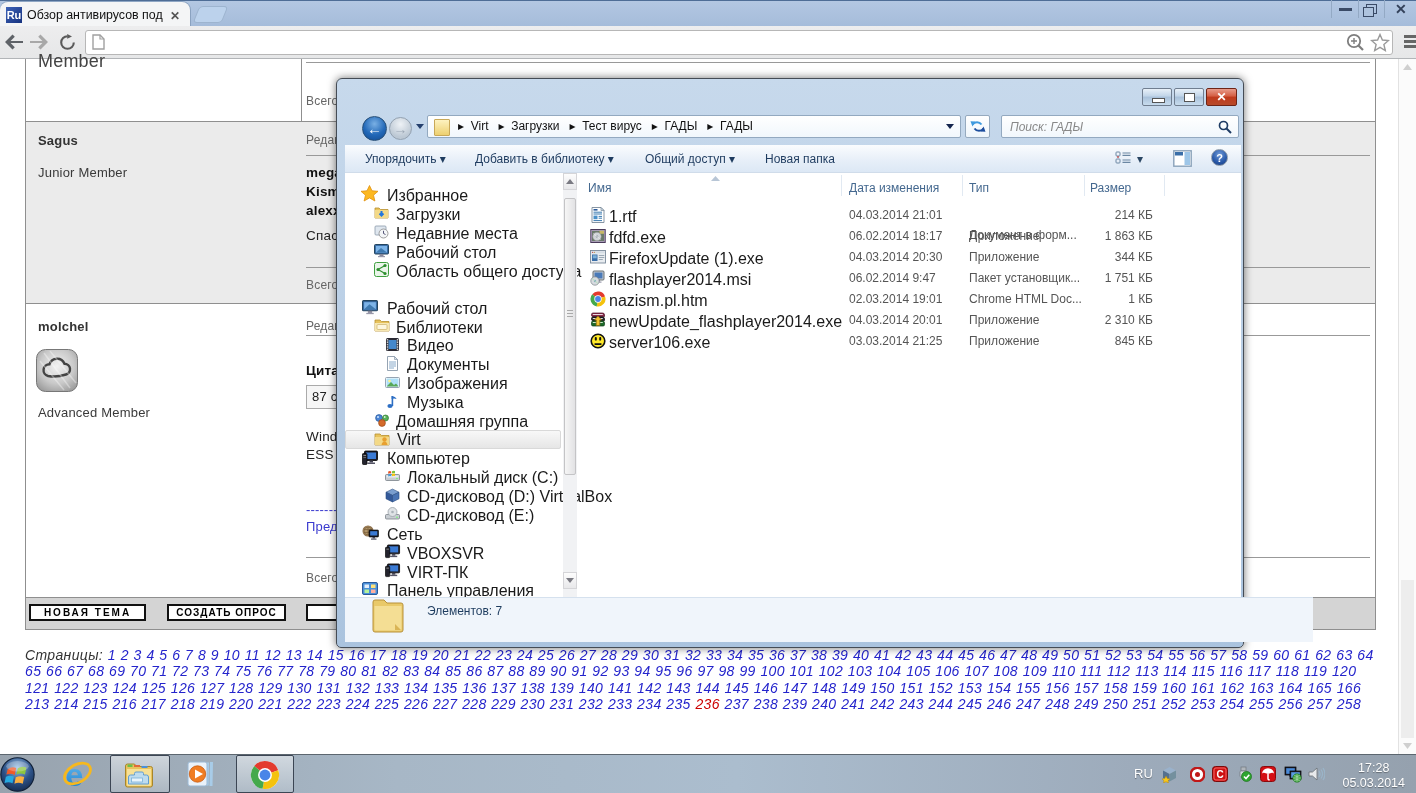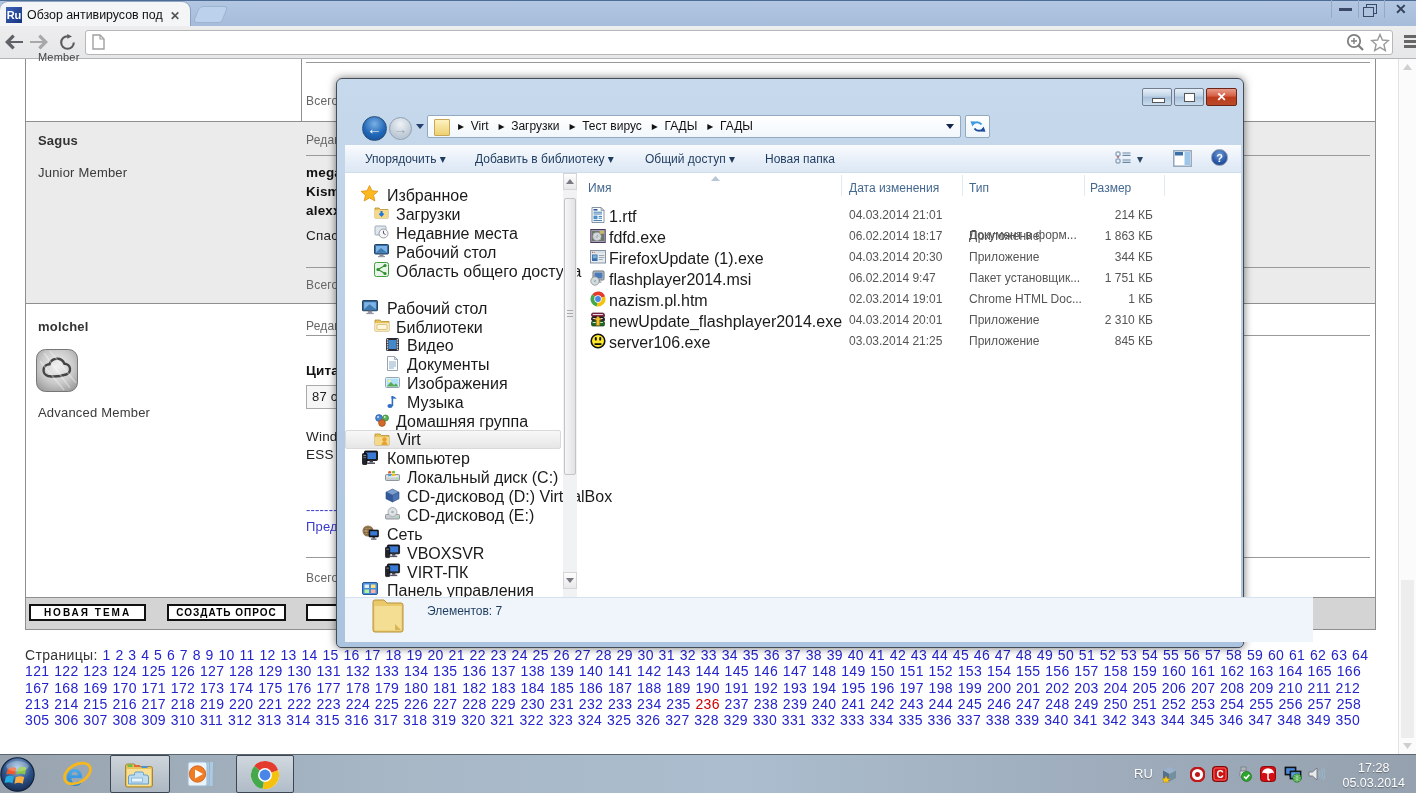--- a/index.html
+++ b/index.html
@@ -15,21 +15,21 @@
 .capbtn{top:0;height:18px;border-left:1px solid #93a9c4;box-sizing:border-box;color:#33415a;}
 #omni{left:85px;top:30px;width:1308px;height:25px;background:#fff;border:1px solid #b7b7b7;border-radius:3px;box-sizing:border-box;}
 #url{left:113px;top:34px;font-size:16px;color:#333;white-space:nowrap;}
 #url span{color:#8a8a8a;}
 
 #page{left:0;top:59px;width:1416px;height:695px;background:#fff;}
 .tline{background:#8f8f8f;}
 .hr{background:#999;height:1px;}
 .gray{color:#666;}
 .fverd{font-family:"Liberation Sans",sans-serif;letter-spacing:0.2px;}
-#pgn{left:25px;top:588px;width:1390px;font-size:14px;line-height:16.3px;color:#2424cc;letter-spacing:0.35px;word-spacing:0.5px;white-space:nowrap;}
+#pgn{left:25px;top:588px;width:1390px;font-size:14px;line-height:16.3px;color:#2424cc;letter-spacing:0.35px;word-spacing:0.5px;white-space:nowrap;font-style:italic;}
 #pgn .lbl{color:#333;}
 #pgn .cur{color:#cc0000;}
 #pgn div{height:16.3px;}
 
 #sbar{left:1398px;top:59px;width:18px;height:695px;background:#fbfbfb;border-left:1px solid #e2e2e2;box-sizing:border-box;}
 #sthumb{left:1401px;top:580px;width:13px;height:158px;background:#ededed;}
 
 #win{left:336px;top:78px;width:908px;height:570px;background:linear-gradient(#c7d9ec,#aac3de);border:1px solid #454c55;border-radius:6px 6px 5px 5px;box-shadow:0 0 8px rgba(0,0,0,0.55);box-sizing:border-box;}
 .wbtn{top:9px;height:18px;border-radius:2px;box-sizing:border-box;}
 #waddr{left:8px;top:36px;width:892px;height:24px;}
@@ -97,21 +97,21 @@
   <div class="abs" style="left:1404px;top:35px;width:12px;height:3px;background:#666;"></div>
   <div class="abs" style="left:1404px;top:40px;width:12px;height:3px;background:#666;"></div>
   <div class="abs" style="left:1404px;top:45px;width:12px;height:3px;background:#666;"></div>
 
   <div class="abs" id="page">
 
     <div class="abs tline" style="left:25px;top:0;width:1px;height:570px;"></div>
     <div class="abs tline" style="left:1375px;top:0;width:1px;height:570px;"></div>
     <div class="abs tline" style="left:301px;top:0;width:1px;height:62px;"></div>
 
-    <div class="abs fverd" style="left:38px;top:-8px;font-size:11px;color:#444;">Member</div>
+    <div class="abs fverd" style="left:38px;top:-8px;font-size:18px;color:#444;">Member</div>
     <div class="abs hr" style="left:306px;top:3px;width:1064px;"></div>
     <div class="abs fverd gray" style="left:306px;top:35px;font-size:12px;">Всего записей: 1096 | Зарегистр. 14-12-2003 | Отправлено: 17:41 24-02-2014</div>
     <div class="abs tline" style="left:25px;top:62px;width:1351px;height:1px;"></div>
 
     <div class="abs" style="left:26px;top:63px;width:1349px;height:181px;background:#ebebeb;"></div>
     <div class="abs fverd" style="left:38px;top:74px;font-size:13px;font-weight:bold;color:#333;">Sagus</div>
     <div class="abs fverd" style="left:38px;top:106px;font-size:13px;color:#3a3a3a;">Junior Member</div>
     <div class="abs fverd gray" style="left:306px;top:74px;font-size:12px;">Редактировано Sagus (17:43 24-02-2014)</div>
     <div class="abs hr" style="left:306px;top:96px;width:1064px;"></div>
     <div class="abs fverd" style="left:306px;top:105px;font-size:13.5px;font-weight:bold;color:#111;line-height:18.8px;">megaloman75<br>Kismet32<br>alexx777</div>
@@ -151,24 +151,23 @@
     <div class="abs tline" style="left:25px;top:538px;width:1351px;height:1px;"></div>
 
     <div class="abs" style="left:26px;top:539px;width:1349px;height:31px;background:#d4d4d4;"></div>
     <div class="abs tline" style="left:25px;top:570px;width:1351px;height:1px;"></div>
     <div class="abs" style="left:29px;top:545px;width:117px;height:17px;background:#fff;border:2px solid #111;box-sizing:border-box;font-size:10px;font-weight:bold;letter-spacing:2px;text-align:center;line-height:13px;">НОВАЯ ТЕМА</div>
     <div class="abs" style="left:167px;top:545px;width:119px;height:17px;background:#fff;border:2px solid #111;box-sizing:border-box;font-size:10px;font-weight:bold;letter-spacing:1px;text-align:center;line-height:13px;">СОЗДАТЬ ОПРОС</div>
     <div class="abs" style="left:306px;top:545px;width:119px;height:17px;background:#fff;border:2px solid #111;box-sizing:border-box;"></div>
 
     <div class="abs" id="pgn">
       <div><span class="lbl">Страницы:</span> 1 2 3 4 5 6 7 8 9 10 11 12 13 14 15 16 17 18 19 20 21 22 23 24 25 26 27 28 29 30 31 32 33 34 35 36 37 38 39 40 41 42 43 44 45 46 47 48 49 50 51 52 53 54 55 56 57 58 59 60 61 62 63 64</div>
+      <div>65 66 67 68 69 70 71 72 73 74 75 76 77 78 79 80 81 82 83 84 85 86 87 88 89 90 91 92 93 94 95 96 97 98 99 100 101 102 103 104 105 106 107 108 109 110 111 112 113 114 115 116 117 118 119 120</div>
       <div>121 122 123 124 125 126 127 128 129 130 131 132 133 134 135 136 137 138 139 140 141 142 143 144 145 146 147 148 149 150 151 152 153 154 155 156 157 158 159 160 161 162 163 164 165 166</div>
-      <div>167 168 169 170 171 172 173 174 175 176 177 178 179 180 181 182 183 184 185 186 187 188 189 190 191 192 193 194 195 196 197 198 199 200 201 202 203 204 205 206 207 208 209 210 211 212</div>
       <div>213 214 215 216 217 218 219 220 221 222 223 224 225 226 227 228 229 230 231 232 233 234 235 <span class="cur">236</span> 237 238 239 240 241 242 243 244 245 246 247 248 249 250 251 252 253 254 255 256 257 258</div>
-      <div>305 306 307 308 309 310 311 312 313 314 315 316 317 318 319 320 321 322 323 324 325 326 327 328 329 330 331 332 333 334 335 336 337 338 339 340 341 342 343 344 345 346 347 348 349 350</div>
     </div>
   </div>
   <div class="abs" id="sbar"></div>
   <div class="abs" id="sthumb"></div>
   <svg class="abs" style="left:1403px;top:64px;" width="9" height="6" viewBox="0 0 9 6">
       <path d="M4.5 0 L9 6 H0z" fill="#cfcfcf"></path>
     </svg>
   <svg class="abs" style="left:1403px;top:743px;" width="9" height="6" viewBox="0 0 9 6">
       <path d="M4.5 6 L9 0 H0z" fill="#cfcfcf"></path>
     </svg>
@@ -191,20 +190,27 @@
       <div class="abs" style="left:89px;top:4px;width:14px;height:15px;background:linear-gradient(#fdf2c0,#edd070);border:1px solid #c8a858;border-radius:1px;"></div>
       <div class="abs" style="left:113px;top:4px;font-size:12px;color:#111;">▸&nbsp; Virt &nbsp;&nbsp;▸&nbsp; Загрузки &nbsp;&nbsp;▸&nbsp; Тест вирус &nbsp;&nbsp;▸&nbsp; ГАДЫ &nbsp;&nbsp;▸&nbsp; ГАДЫ</div>
       <div class="abs" style="left:601px;top:9px;width:0;height:0;border:4px solid transparent;border-top:5px solid #15264e;"></div>
       <div class="abs" style="left:620px;top:0;width:25px;height:23px;background:linear-gradient(#fff,#eef5fb);border:1px solid #96aabf;border-radius:2px;box-sizing:border-box;"></div>
       <svg class="abs" style="left:624px;top:3px;" width="18" height="17" viewBox="0 0 18 17">
           <path d="M12.5 6.5 a5.5 5.5 0 0 0 -9 0" fill="none" stroke="#3f9ade" stroke-width="2"></path>
           <path d="M1.5 3.2 L6.6 3.4 L3.4 8.6z" fill="#3f9ade"></path>
           <path d="M5.5 10.5 a5.5 5.5 0 0 0 9 0" fill="none" stroke="#1d4e9e" stroke-width="2"></path>
           <path d="M16.5 13.8 L11.4 13.6 L14.6 8.4z" fill="#1d4e9e"></path>
         </svg>
+      <div class="abs" id="wsearch">
+          <span style="position:absolute;left:8px;top:4px;font-size:12px;color:#888;font-style:italic;">Поиск: ГАДЫ</span>
+          <svg style="position:absolute;right:6px;top:4px;" width="14" height="14" viewBox="0 0 14 14">
+            <circle cx="5.5" cy="5.5" r="4" fill="none" stroke="#1e3c64" stroke-width="1.7"></circle>
+            <path d="M8.5 8.5 L13 13" stroke="#1e3c64" stroke-width="2"></path>
+          </svg>
+        </div>
     </div>
 
     <div class="abs" id="wtool">
       <span style="position:absolute;left:20px;top:7px;">Упорядочить ▾</span>
       <span style="position:absolute;left:130px;top:7px;">Добавить в библиотеку ▾</span>
       <span style="position:absolute;left:300px;top:7px;">Общий доступ ▾</span>
       <span style="position:absolute;left:420px;top:7px;">Новая папка</span>
       <svg style="position:absolute;left:770px;top:6px;" width="16" height="15" viewBox="0 0 16 15">
           <rect x="1" y="1" width="4" height="4" rx="0.8" fill="none" stroke="#6a86a2" stroke-width="1"></rect>
           <rect x="1" y="8" width="4" height="4" rx="0.8" fill="none" stroke="#6a86a2" stroke-width="1"></rect>

